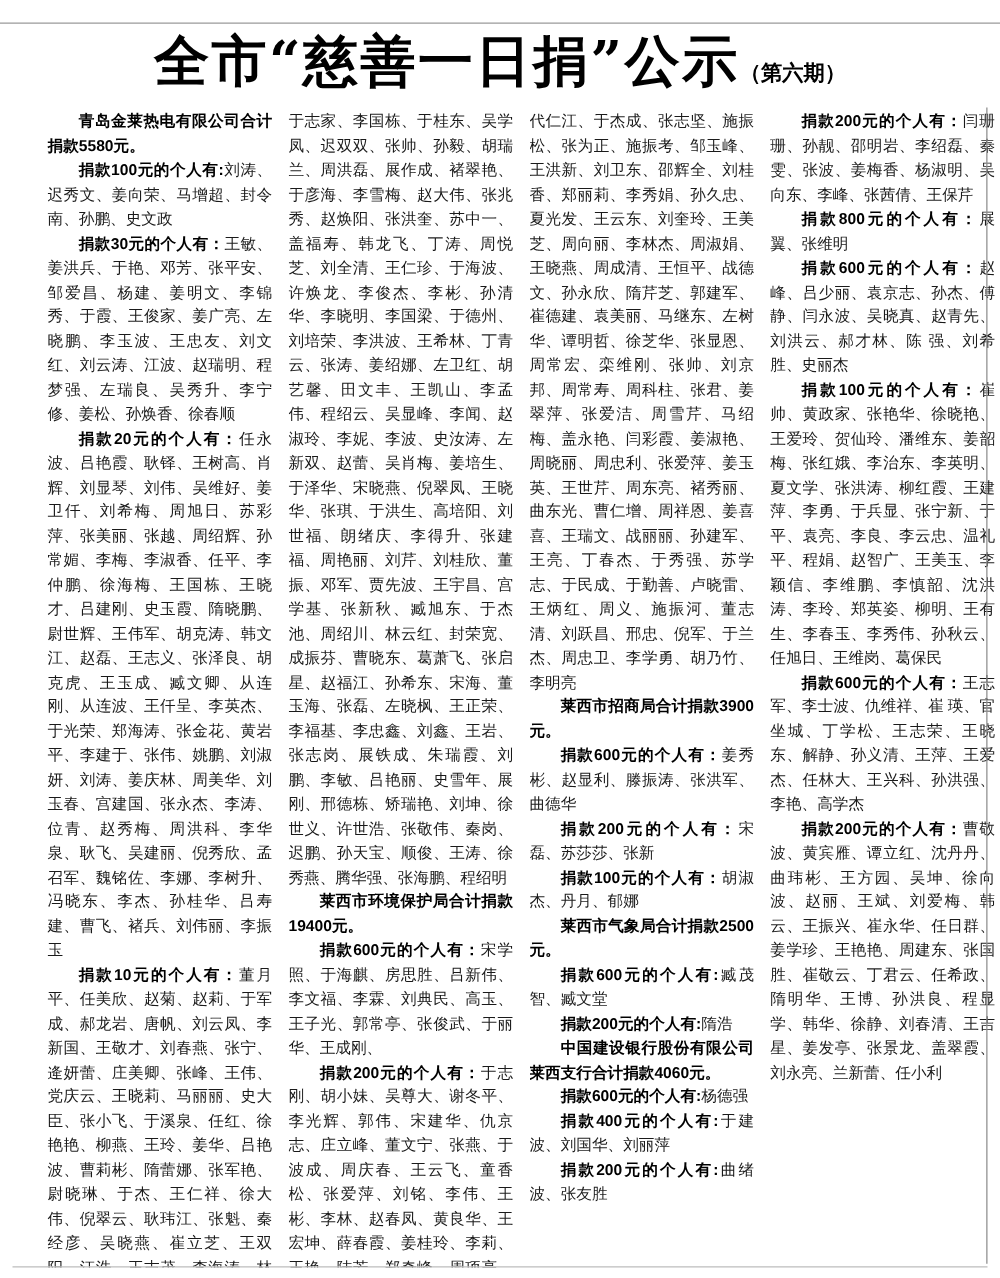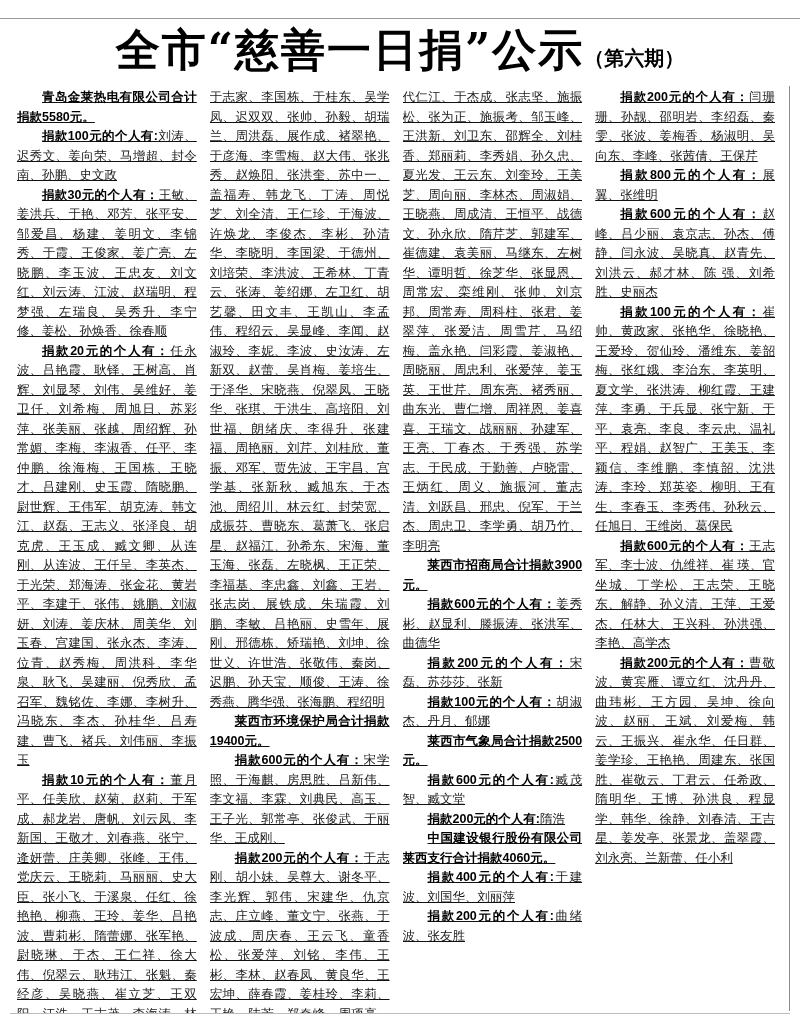--- a/index.html
+++ b/index.html
@@ -5,22 +5,22 @@
   html,body{margin:0;padding:0;background:#fff;}
   body{width:800px;height:1022px;position:relative;font-family:"Liberation Serif",serif;color:#111;}
   .page{position:absolute;inset:0;overflow:hidden;background:#fff;}
   .rule{position:absolute;background:#9a9a9a;}
   .rule.top{left:0;top:18px;width:800px;height:1px;}
   .rule.right{left:789px;top:86px;width:1px;height:925px;background:#8d8d8d;}
   .rule.bottom{left:10px;top:1013px;width:780px;height:1px;background:#bdbdbd;}
   h1.title{position:absolute;left:0;top:24px;width:100%;margin:0;text-align:center;
     font-family:"DejaVu Serif",serif;font-weight:900;font-size:44px;line-height:52px;
     letter-spacing:2px;color:#000;white-space:nowrap;}
-  h1.title .issue{font-size:20px;font-weight:700;letter-spacing:0;}
-  .cols{position:absolute;left:17px;top:88px;width:758px;height:926px;display:flex;gap:13px;text-decoration:underline;}
+  h1.title .issue{font-size:17px;font-weight:700;letter-spacing:0;}
+  .cols{position:absolute;left:38px;top:88px;width:758px;height:926px;display:flex;gap:13px;}
   .col{flex:1 1 0;min-width:0;overflow:hidden;font-size:12.5px;line-height:19.5px;
     text-align:justify;text-justify:inter-character;word-break:break-all;color:#1a1a1a;}
   .col p{margin:0;padding:0;}
   p.org,p.para{text-indent:2em;}
   p.cont{text-indent:0;}
   .lbl{font-weight:bold;font-family:"Liberation Sans",sans-serif;color:#000;}
 </style>
 </head>
 <body>
 
@@ -44,20 +44,21 @@
       <div class="col">
         <p class="cont"><span class="names">代仁江、于杰成、张志坚、施振松、张为正、施振考、邹玉峰、王洪新、刘卫东、邵辉全、刘桂香、郑丽莉、李秀娟、孙久忠、夏光发、王云东、刘奎玲、王美芝、周向丽、李林杰、周淑娟、王晓燕、周成清、王恒平、战德文、孙永欣、隋芹芝、郭建军、崔德建、袁美丽、马继东、左树华、谭明哲、徐芝华、张显恩、周常宏、栾维刚、张帅、刘京邦、周常寿、周科柱、张君、姜翠萍、张爱洁、周雪芹、马绍梅、盖永艳、闫彩霞、姜淑艳、周晓丽、周忠利、张爱萍、姜玉英、王世芹、周东亮、褚秀丽、曲东光、曹仁增、周祥恩、姜喜喜、王瑞文、战丽丽、孙建军、王亮、丁春杰、于秀强、苏学志、于民成、于勤善、卢晓雷、王炳红、周义、施振河、董志清、刘跃昌、邢忠、倪军、于兰杰、周忠卫、李学勇、胡乃竹、李明亮</span></p>
         <p class="org"><span class="lbl">莱西市招商局合计捐款3900元。</span></p>
         <p class="para"><span class="lbl">捐款600元的个人有：</span><span class="names">姜秀彬、赵显利、滕振涛、张洪军、曲德华</span></p>
         <p class="para"><span class="lbl">捐款200元的个人有：</span><span class="names">宋磊、苏莎莎、张新</span></p>
         <p class="para"><span class="lbl">捐款100元的个人有：</span><span class="names">胡淑杰、丹月、郁娜</span></p>
         <p class="org"><span class="lbl">莱西市气象局合计捐款2500元。</span></p>
         <p class="para"><span class="lbl">捐款600元的个人有:</span><span class="names">臧茂智、臧文堂</span></p>
         <p class="para"><span class="lbl">捐款200元的个人有:</span><span class="names">隋浩</span></p>
         <p class="org"><span class="lbl">中国建设银行股份有限公司莱西支行合计捐款4060元。</span></p>
+        <p class="para"><span class="lbl">捐款600元的个人有:</span><span class="names">杨德强</span></p>
         <p class="para"><span class="lbl">捐款400元的个人有:</span><span class="names">于建波、刘国华、刘丽萍</span></p>
         <p class="para"><span class="lbl">捐款200元的个人有:</span><span class="names">曲绪波、张友胜</span></p>
       </div>
       <div class="col">
         <p class="para"><span class="lbl">捐款200元的个人有：</span><span class="names">闫珊珊、孙靓、邵明岩、李绍磊、秦雯、张波、姜梅香、杨淑明、吴向东、李峰、张茜倩、王保芹</span></p>
         <p class="para"><span class="lbl">捐款800元的个人有：</span><span class="names">展翼、张维明</span></p>
         <p class="para"><span class="lbl">捐款600元的个人有：</span><span class="names">赵峰、吕少丽、袁京志、孙杰、傅静、闫永波、吴晓真、赵青先、刘洪云、郝才林、陈 强、刘希胜、史丽杰</span></p>
         <p class="para"><span class="lbl">捐款100元的个人有：</span><span class="names">崔帅、黄政家、张艳华、徐晓艳、王爱玲、贺仙玲、潘维东、姜韶梅、张红娥、李治东、李英明、夏文学、张洪涛、柳红霞、王建萍、李勇、于兵显、张宁新、于平、袁亮、李良、李云忠、温礼平、程娟、赵智广、王美玉、李颖信、李维鹏、李慎韶、沈洪涛、李玲、郑英姿、柳明、王有生、李春玉、李秀伟、孙秋云、任旭日、王维岗、葛保民</span></p>
         <p class="para"><span class="lbl">捐款600元的个人有：</span><span class="names">王志军、李士波、仇维祥、崔 瑛、官坐城、丁学松、王志荣、王晓东、解静、孙义清、王萍、王爱杰、任林大、王兴科、孙洪强、李艳、高学杰</span></p>
         <p class="para"><span class="lbl">捐款200元的个人有：</span><span class="names">曹敬波、黄宾雁、谭立红、沈丹丹、曲玮彬、王方园、吴坤、徐向波、赵丽、王斌、刘爱梅、韩云、王振兴、崔永华、任日群、姜学珍、王艳艳、周建东、张国胜、崔敬云、丁君云、任希政、隋明华、王博、孙洪良、程显学、韩华、徐静、刘春清、王吉星、姜发亭、张景龙、盖翠霞、刘永亮、兰新蕾、任小利</span></p>

